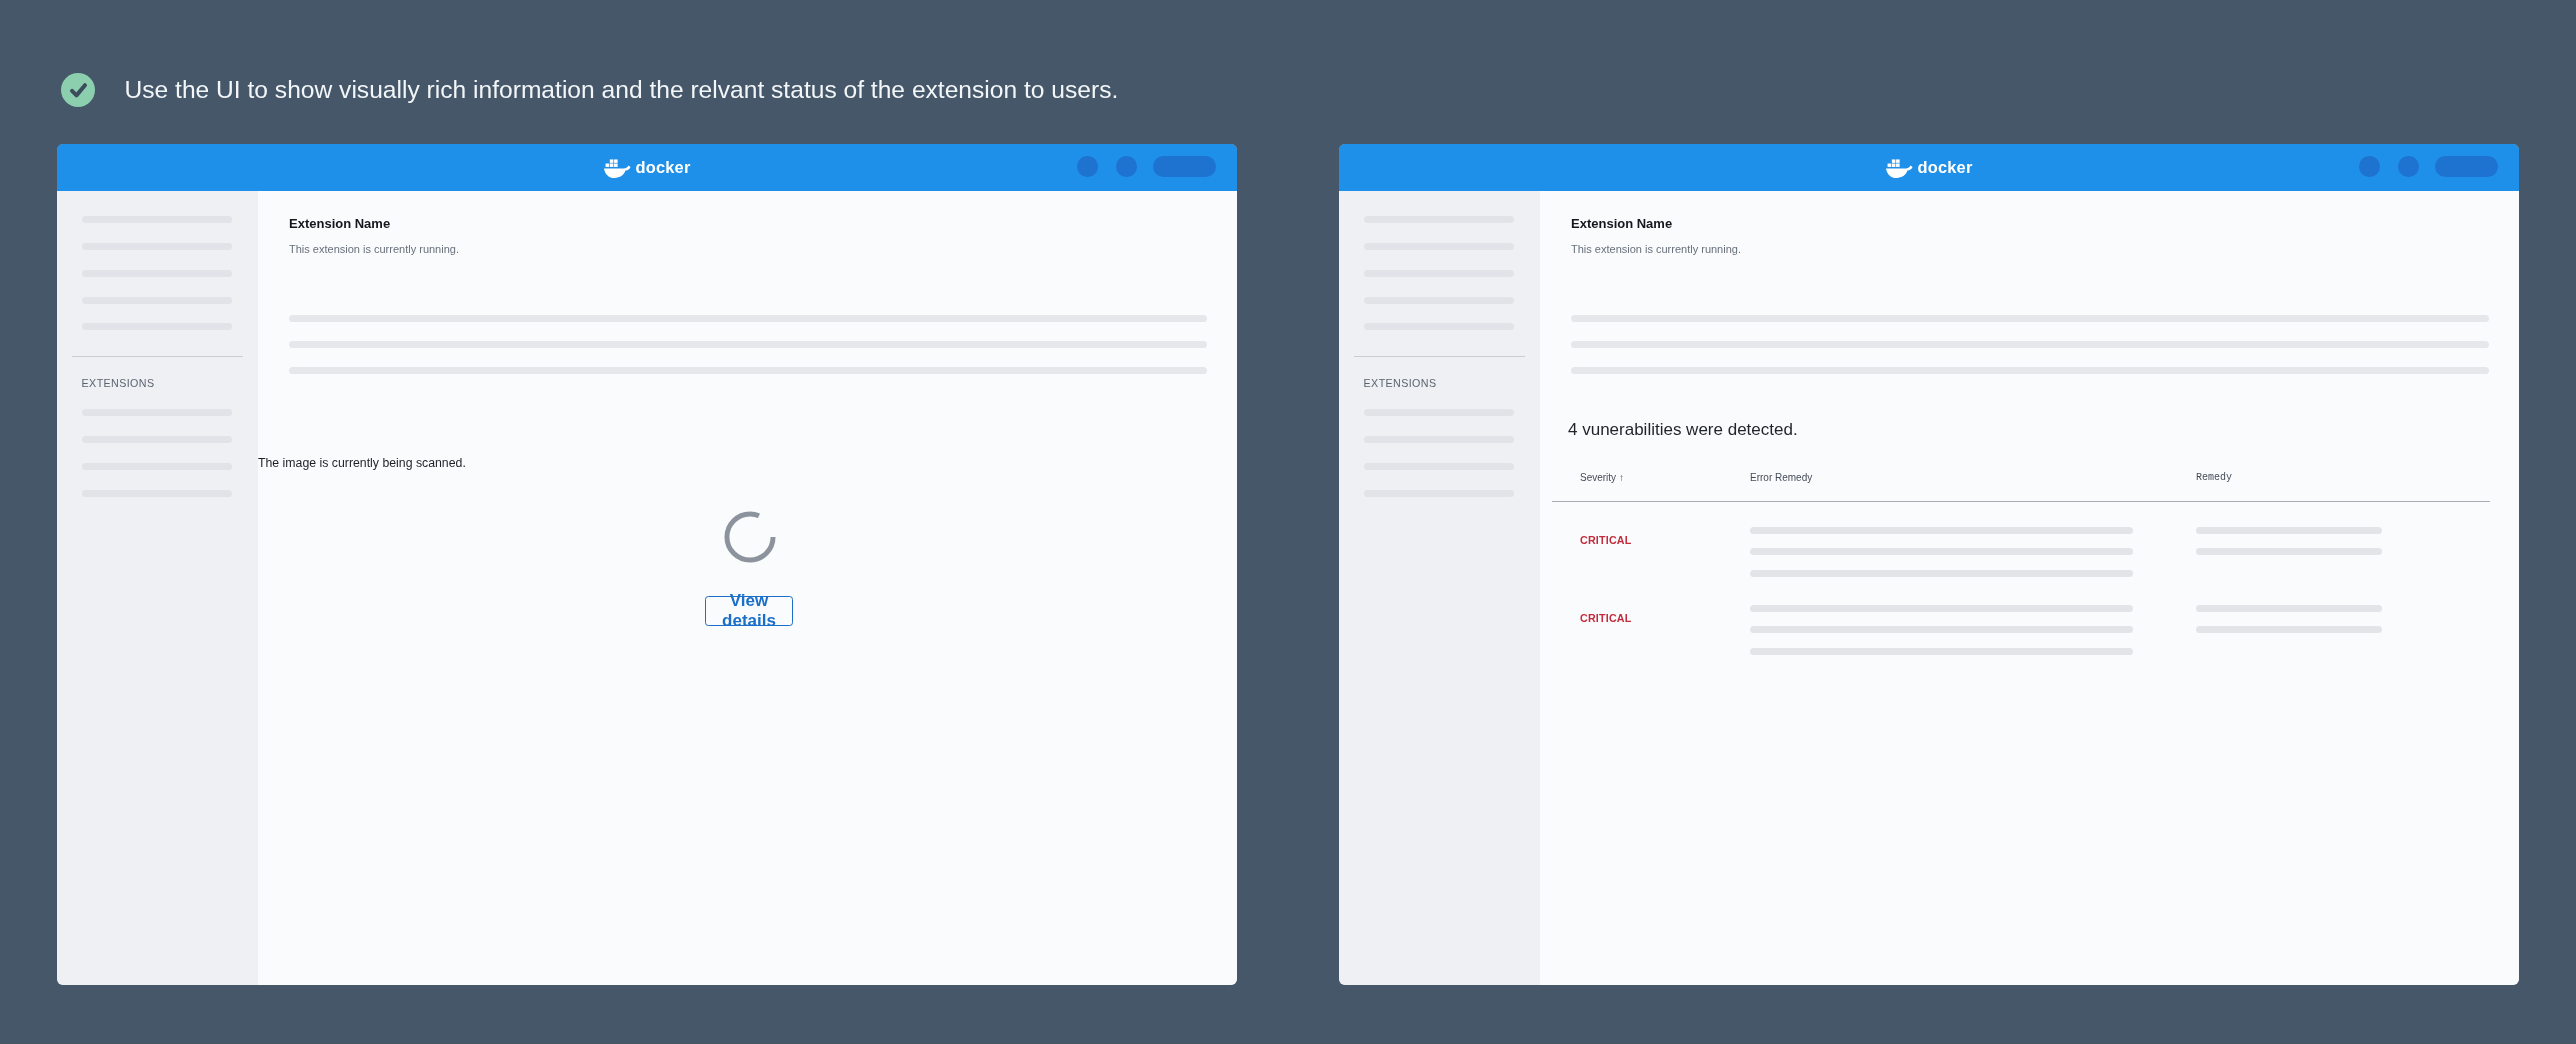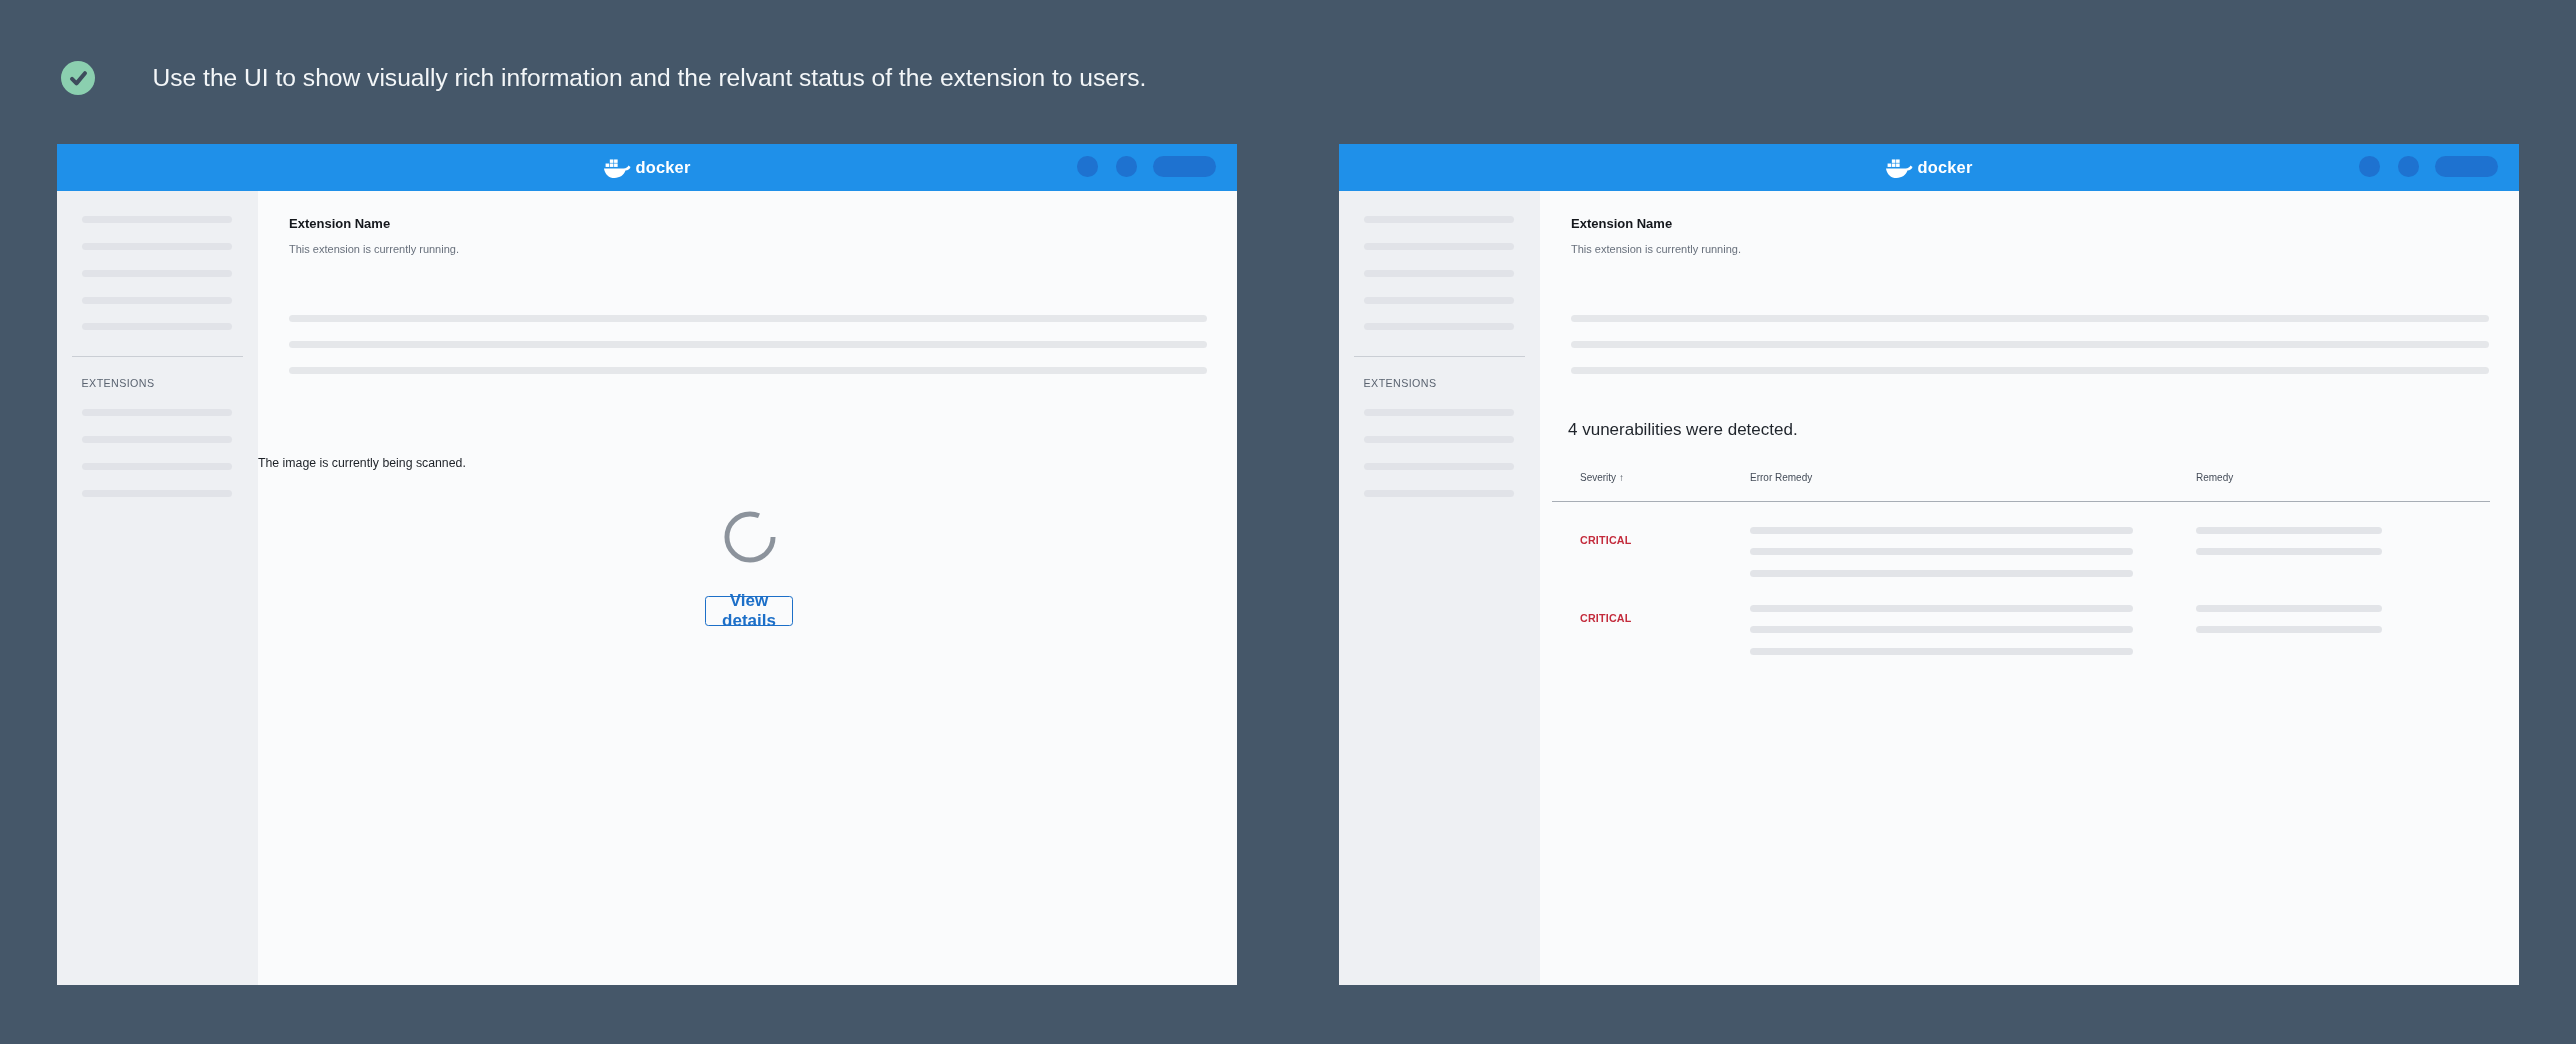--- a/index.html
+++ b/index.html
@@ -6,34 +6,34 @@
   html, body { margin: 0; padding: 0; }
   body {
     width: 2576px; height: 1045px;
     background: #455769;
     font-family: "Liberation Sans", sans-serif;
     position: relative;
     overflow: hidden;
   }
 
   
-  .guideline { position: absolute; left: 61px; top: 61px; display: flex; align-items: center; gap: 28px; }
+  .guideline { position: absolute; left: 61px; top: 73px; display: flex; align-items: center; }
   .check-badge {
     width: 34px; height: 34px; border-radius: 50%;
     background: #8BCFAF; display: flex; align-items: center; justify-content: center;
     flex: 0 0 auto;
   }
   .guideline-text {
     margin-left: 29.5px; color: #F3F6F8; font-size: 24.6px; line-height: 34px; font-weight: 400;
   }
 
   
   .mockup {
     position: absolute; top: 144px; width: 1180px; height: 841px;
-    background: #a3a3a3; border-radius: 0; overflow: hidden;
+    background: #a3a3a3; border-radius: 6px; overflow: hidden;
   }
   .mockup.left  { left: 57px; }
   .mockup.right { left: 1339px; }
 
   .app-header {
     position: absolute; left: 0; top: 0; width: 100%; height: 47px;
     background: #1F90E9;
   }
   .logo-wrap {
     position: absolute; left: 0; top: 0; width: 100%; height: 47px;
@@ -88,21 +88,21 @@
     color: #1C6FC8; font-size: 17px; font-weight: 600;
     font-family: "Liberation Sans", sans-serif;
     display: flex; align-items: center; justify-content: center; cursor: pointer;
   }
 
   
   .vuln-summary { position: absolute; left: 28px; top: 229px; font-size: 17px; color: #1F242B; }
   .col-head { position: absolute; top: 281px; font-size: 10px; color: #454D59; }
   .col-head.severity { left: 40px; }
   .col-head.error    { left: 210px; }
-  .col-head.remedy   { left: 656px; }
+  .col-head.remedy   { left: 656px; font-family: Liberation Mono, monospace; }
   .table-divider {
     position: absolute; left: 11.5px; top: 310px; width: 938px; height: 0.8px;
     background: #A7ADB5;
   }
   .vrow { position: absolute; left: 0; width: 950px; height: 59px; }
   .vrow.r1 { top: 336px; }
   .vrow.r2 { top: 414px; }
   .vrow.r3 { top: 495px; }
   .vrow.r4 { top: 576px; }
   .severity-label { position: absolute; left: 40px; top: 7.4px; font-size: 10.7px; font-weight: 700; letter-spacing: 0.2px; }

